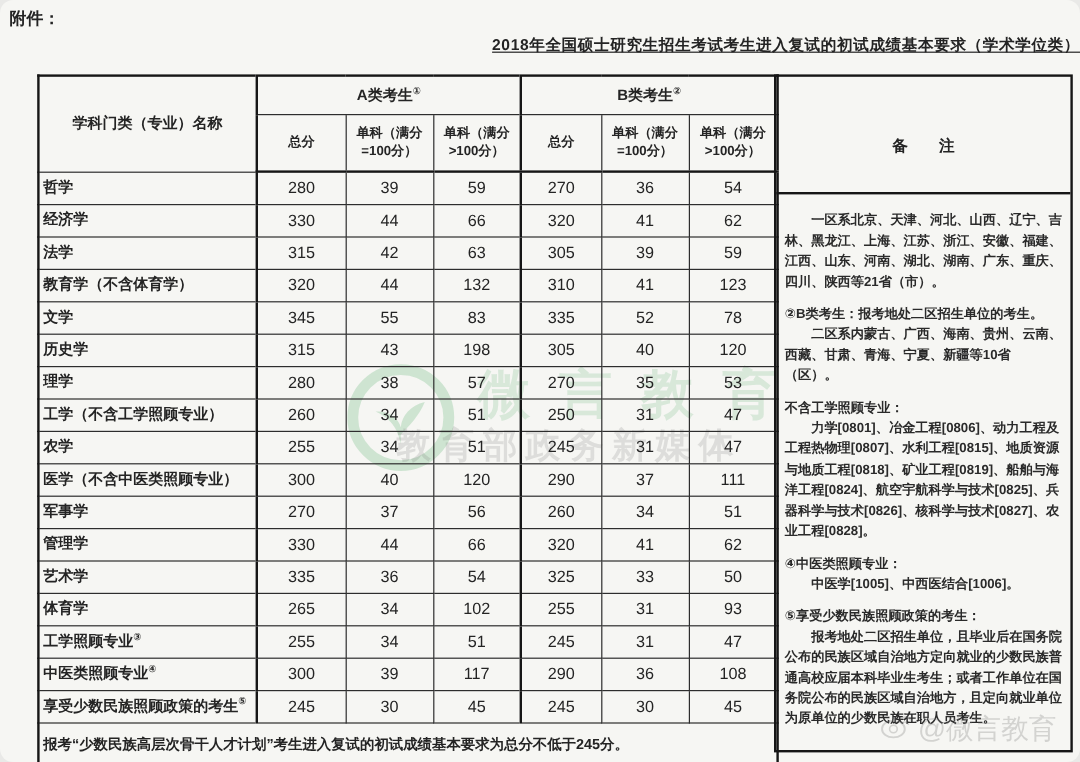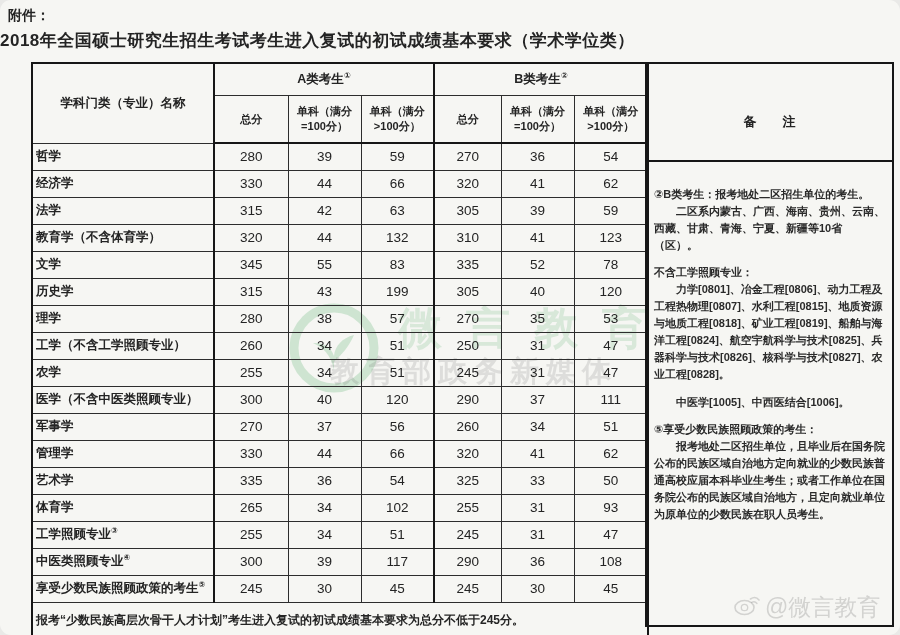--- a/index.html
+++ b/index.html
@@ -3,22 +3,22 @@
 <meta charset="utf-8">
 <style>
   * { margin:0; padding:0; box-sizing:border-box; }
   body { background:#e9e9e7; font-family:"Liberation Sans","DejaVu Sans",sans-serif; }
   .page {
     position:relative; width:900px; height:635px; background:#f6f6f3;
     color:#242424; overflow:hidden; margin:0 auto;border-radius:11px;
   }
   .attachment { position:absolute; left:8px; top:7px; font-size:14px; font-weight:bold; }
   .doc-title {
-    position:absolute; left:0; top:29px; width:100%; text-align:left;
-    font-size:17px; font-weight:bold; letter-spacing:0.5px;
+    position:absolute; left:0; top:29px; width:100%; text-align:right;
+    font-size:13px; font-weight:bold; letter-spacing:0.5px;text-decoration:underline;
   }
 
   
   table.score {
     position:absolute; left:31px; top:62px; width:616px;
     border-collapse:collapse; table-layout:fixed;
     font-size:12.5px; color:#242424; background:transparent;
   }
   table.score th, table.score td { border:1px solid #2d2d2d; padding:0 3px; }
   table.score { border:2px solid #161616; }
@@ -151,21 +151,21 @@
           <td class="cell-num">55</td>
           <td class="cell-num">83</td>
           <td class="cell-num thick-left">335</td>
           <td class="cell-num">52</td>
           <td class="cell-num">78</td>
         </tr>
         <tr>
           <td class="cell-name">历史学</td>
           <td class="cell-num thick-left">315</td>
           <td class="cell-num">43</td>
-          <td class="cell-num">199</td>
+          <td class="cell-num">198</td>
           <td class="cell-num thick-left">305</td>
           <td class="cell-num">40</td>
           <td class="cell-num">120</td>
         </tr>
         <tr>
           <td class="cell-name">理学</td>
           <td class="cell-num thick-left">280</td>
           <td class="cell-num">38</td>
           <td class="cell-num">57</td>
           <td class="cell-num thick-left">270</td>
@@ -267,30 +267,32 @@
       <tr>
         <td colspan="7">报考“少数民族高层次骨干人才计划”考生进入复试的初试成绩基本要求为总分不低于245分。</td>
       </tr>
     </tfoot>
   </table>
 
   <div class="notes-box">
     <div class="notes-header">备　　注</div>
     <div class="notes-content">
       <div class="note-block">
+        <div class="note-body">一区系北京、天津、河北、山西、辽宁、吉林、黑龙江、上海、江苏、浙江、安徽、福建、江西、山东、河南、湖北、湖南、广东、重庆、四川、陕西等21省（市）。</div>
       </div>
       <div class="note-block">
         <div class="note-title">②B类考生：报考地处二区招生单位的考生。</div>
         <div class="note-body">二区系内蒙古、广西、海南、贵州、云南、西藏、甘肃、青海、宁夏、新疆等10省（区）。</div>
       </div>
       <div class="note-block">
         <div class="note-title">不含工学照顾专业：</div>
         <div class="note-body">力学[0801]、冶金工程[0806]、动力工程及工程热物理[0807]、水利工程[0815]、地质资源与地质工程[0818]、矿业工程[0819]、船舶与海洋工程[0824]、航空宇航科学与技术[0825]、兵器科学与技术[0826]、核科学与技术[0827]、农业工程[0828]。</div>
       </div>
       <div class="note-block">
+        <div class="note-title">④中医类照顾专业：</div>
         <div class="note-body">中医学[1005]、中西医结合[1006]。</div>
       </div>
       <div class="note-block">
         <div class="note-title">⑤享受少数民族照顾政策的考生：</div>
         <div class="note-body">报考地处二区招生单位，且毕业后在国务院公布的民族区域自治地方定向就业的少数民族普通高校应届本科毕业生考生；或者工作单位在国务院公布的民族区域自治地方，且定向就业单位为原单位的少数民族在职人员考生。</div>
       </div>
     </div>
   </div>
 
   <div class="wm wm-credit">

